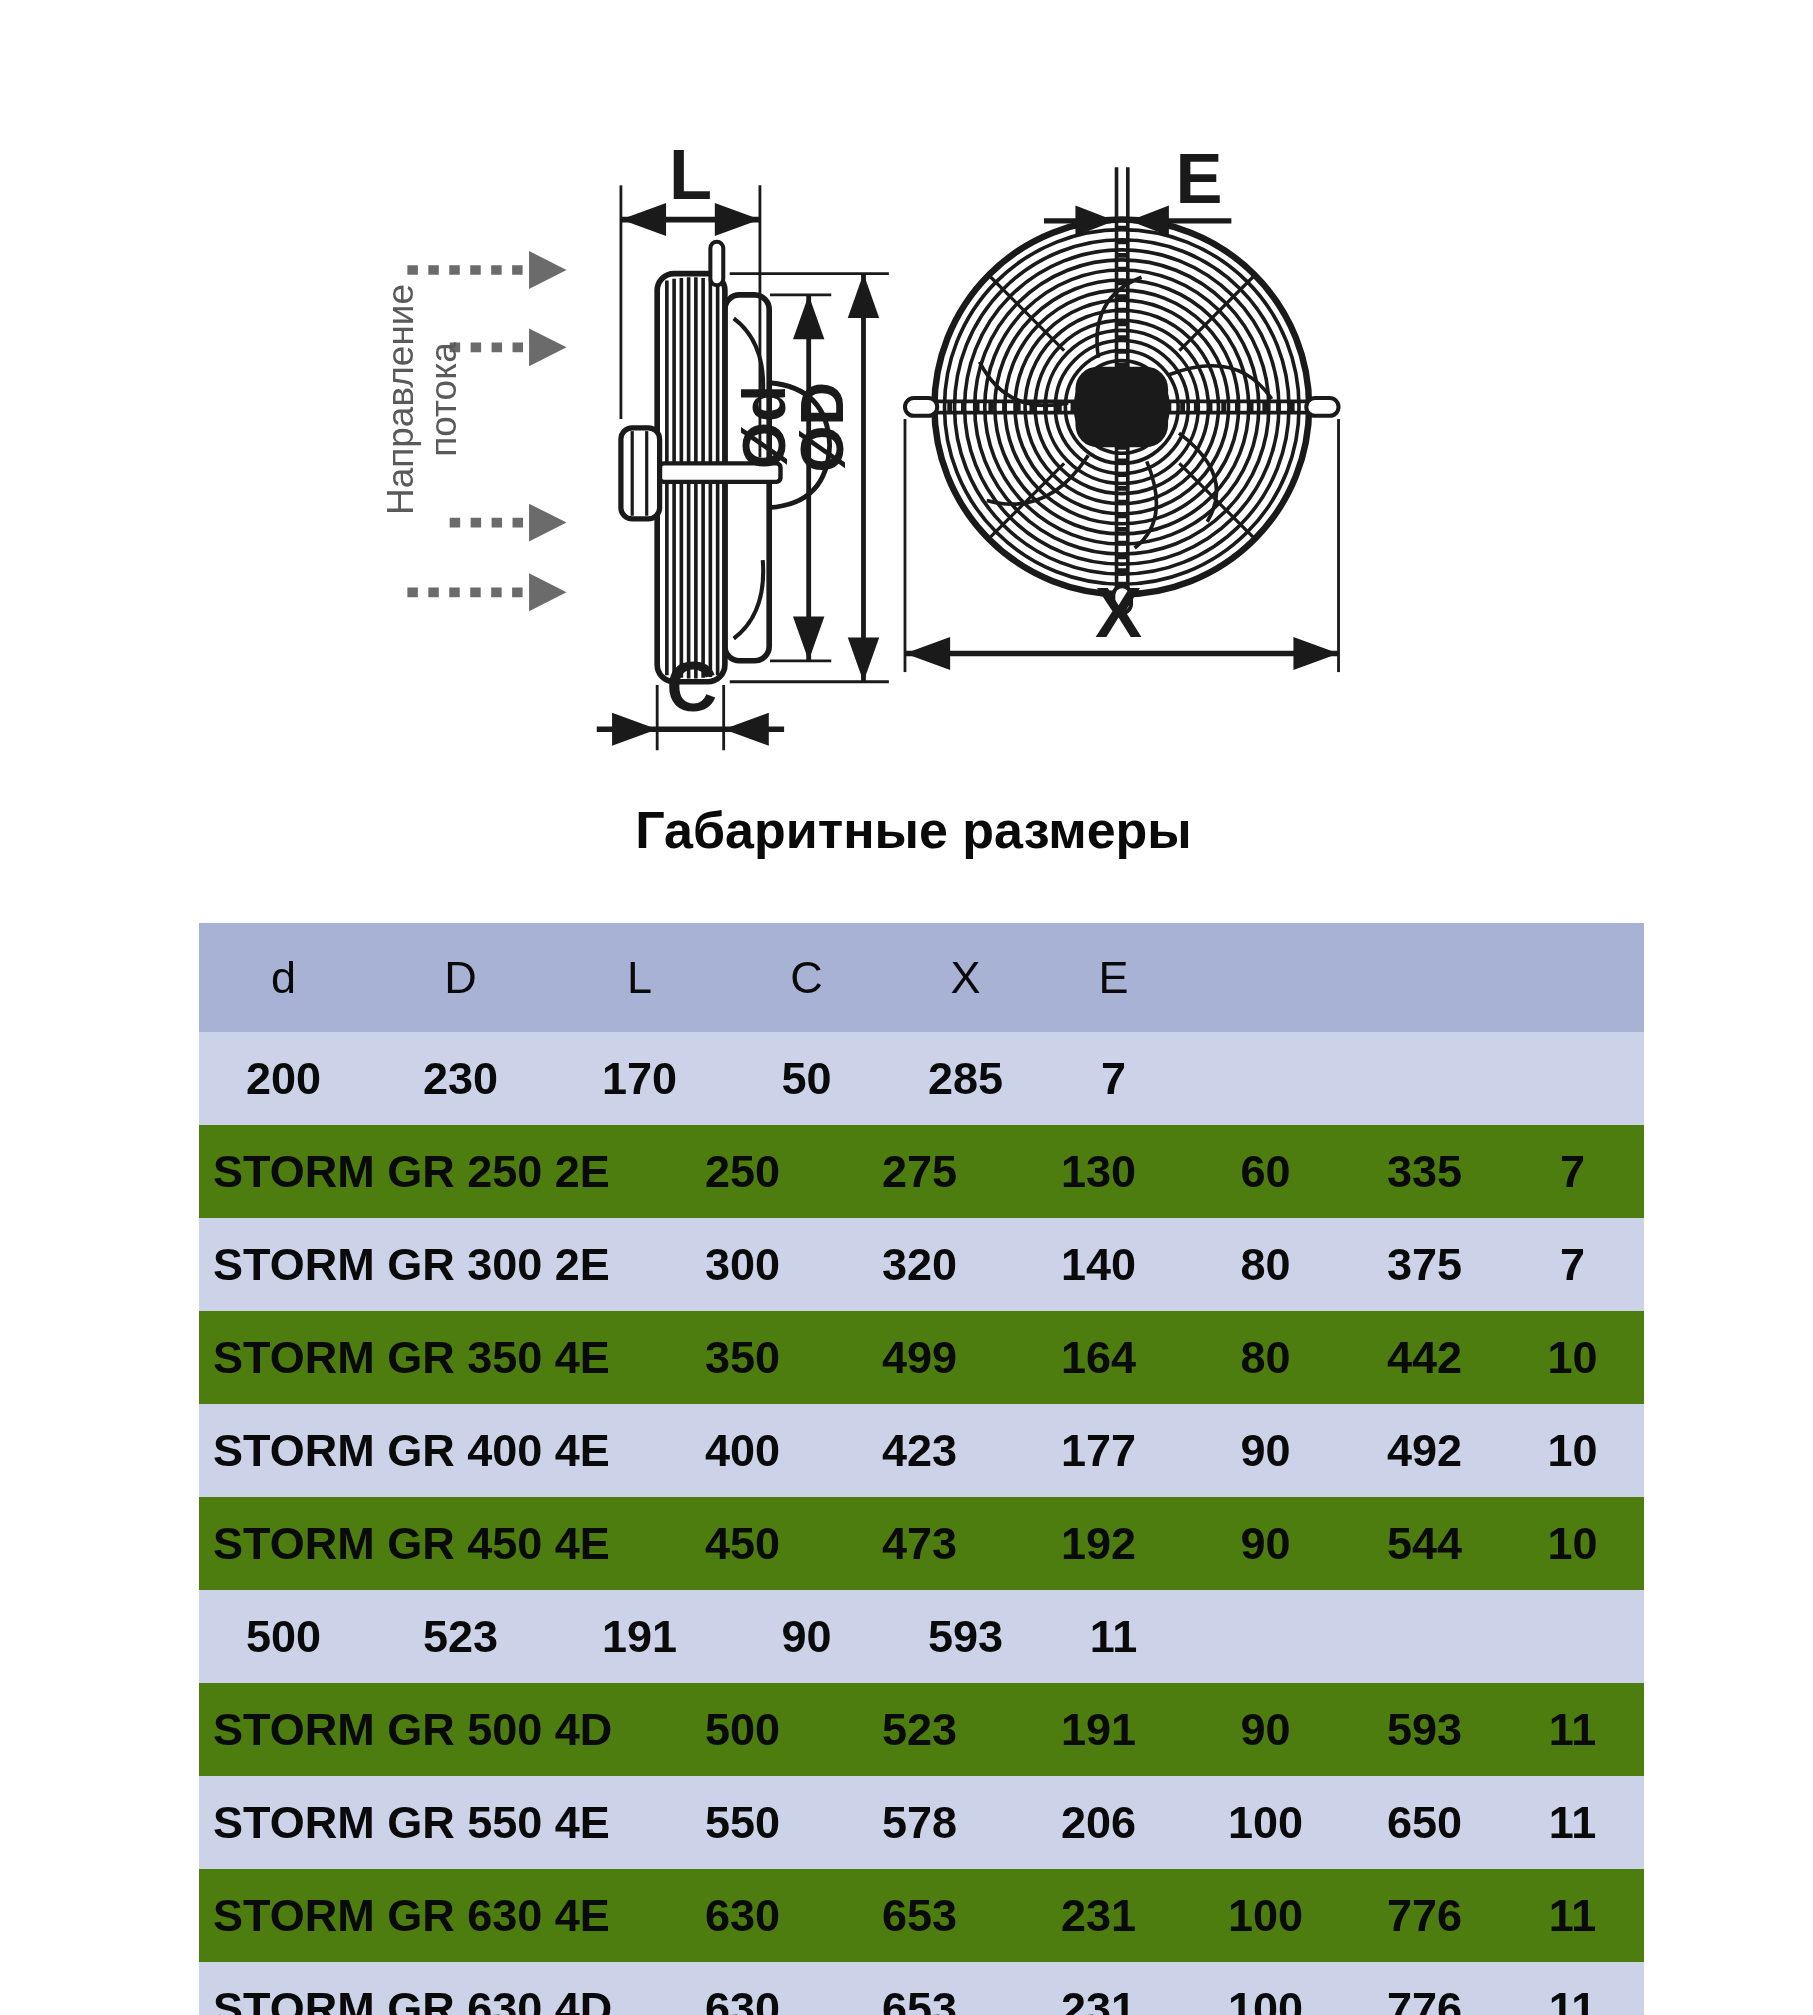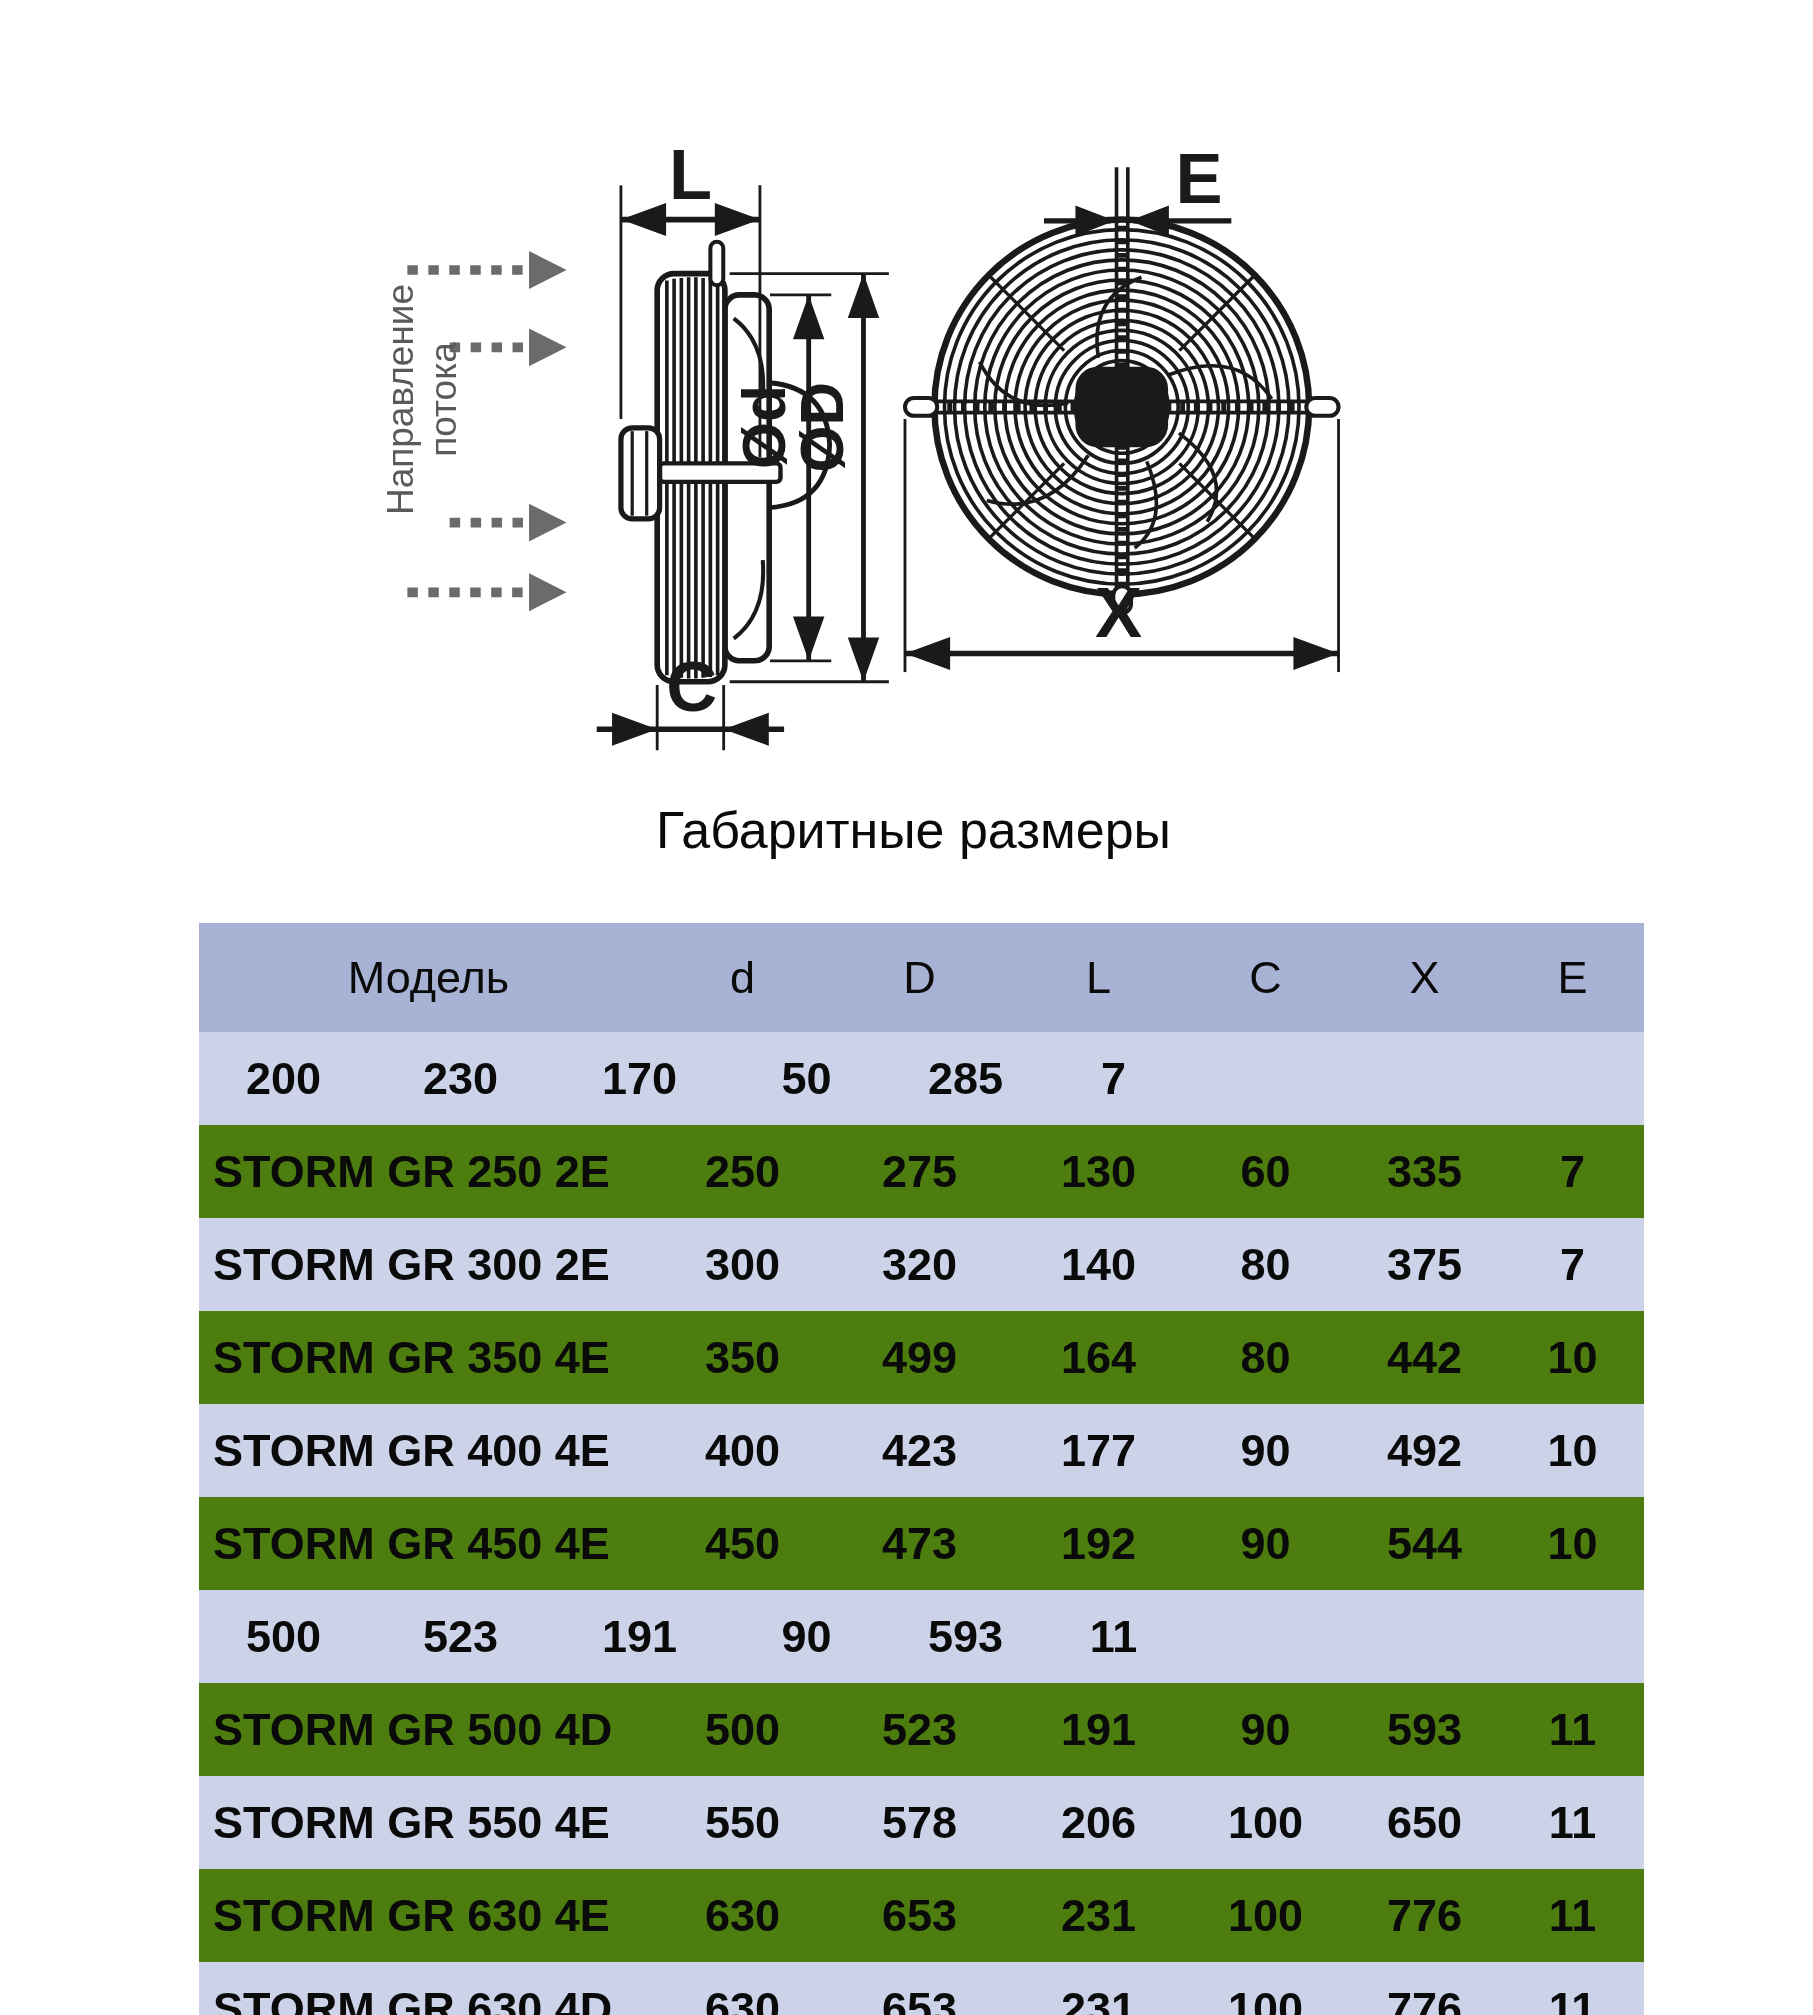--- a/index.html
+++ b/index.html
@@ -22,21 +22,21 @@
   .flowline{stroke:var(--flow);stroke-width:24;stroke-dasharray:26 26;fill:none}
   .flowhead{fill:var(--flow);stroke:none}
   .flow-label{
     position:absolute;left:299px;top:351px;width:258px;height:97px;
     transform:rotate(-90deg);transform-origin:50% 50%;
     color:var(--flow-text);font-size:37px;line-height:1.15;
     text-align:center;white-space:pre-line;
   }
   .page-title{
     position:absolute;left:208px;top:800px;width:1411px;
-    text-align:center;font-size:52px;font-weight:normal;color:var(--text);
+    text-align:center;font-size:52px;font-weight:bold;color:var(--text);
   }
   .dim-table{position:absolute;left:199px;top:923px;width:1445px;font-size:45px}
   .tr{display:flex;width:100%;align-items:center;background:#4d7c0f}
   .tr.thead{height:109px;background:var(--header-bg);font-weight:normal}
   .tr.trow{height:93px;font-weight:bold}
   .tr.trow:nth-of-type(even){background:var(--stripe-bg)}
   .td{text-align:center}
   .c0{width:459px}
   .trow .c0{text-align:left;padding-left:14px}
   .c1{width:169px}.c2{width:185px}.c3{width:173px}.c4{width:161px}.c5{width:157px}.c6{width:139px}
@@ -191,21 +191,20 @@
   </g>
 </svg>
 
 <div class="flow-label">Направление
 потока</div>
 
 <div class="page-title">Габаритные размеры</div>
 
 <div class="dim-table">
   <div class="tr thead">
-    <div class="td c0">Модель</div>
     <div class="td c1">d</div>
     <div class="td c2">D</div>
     <div class="td c3">L</div>
     <div class="td c4">C</div>
     <div class="td c5">X</div>
     <div class="td c6">E</div>
   </div>
 
   <div class="tr trow">
     <div class="td c1">200</div>

